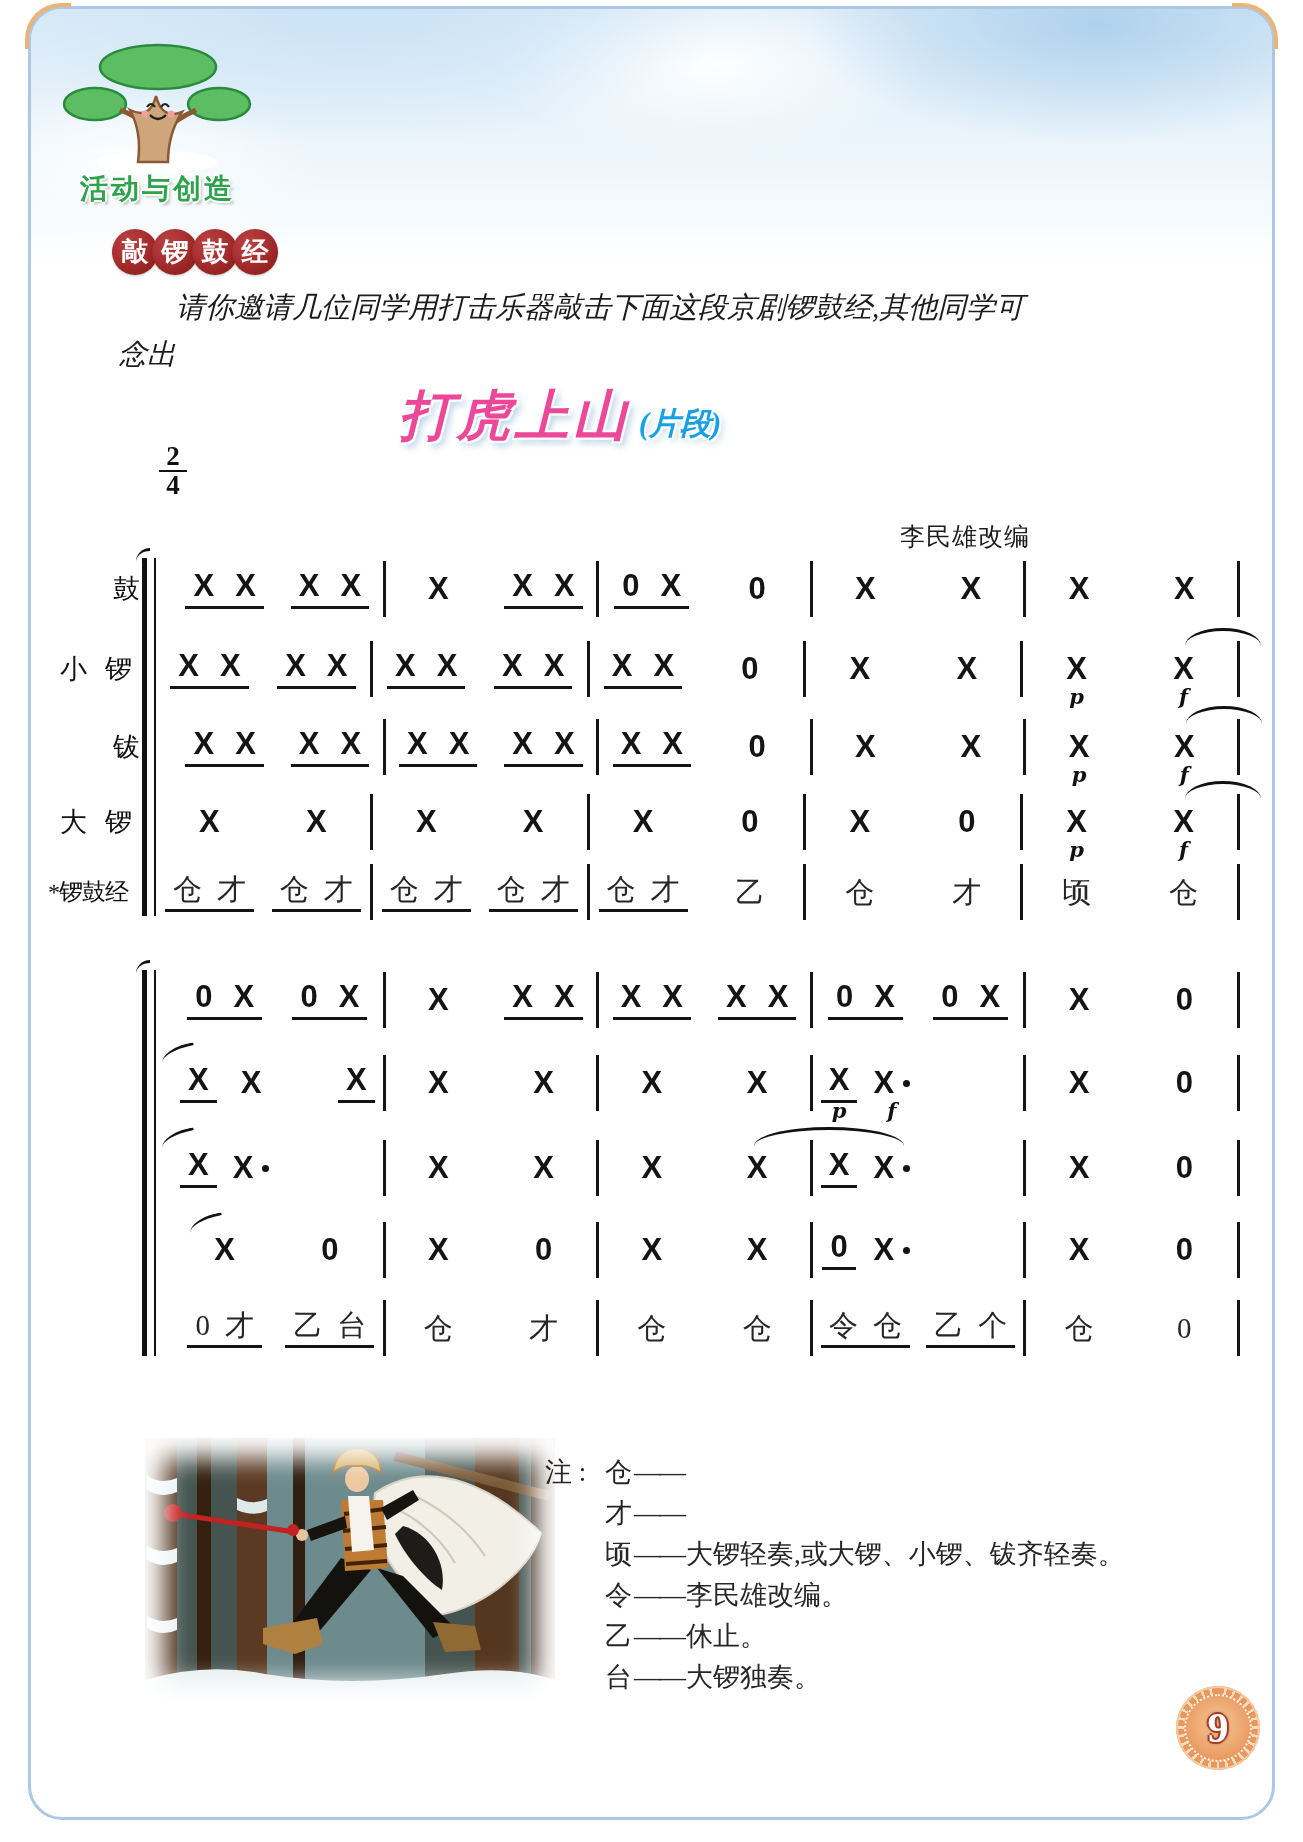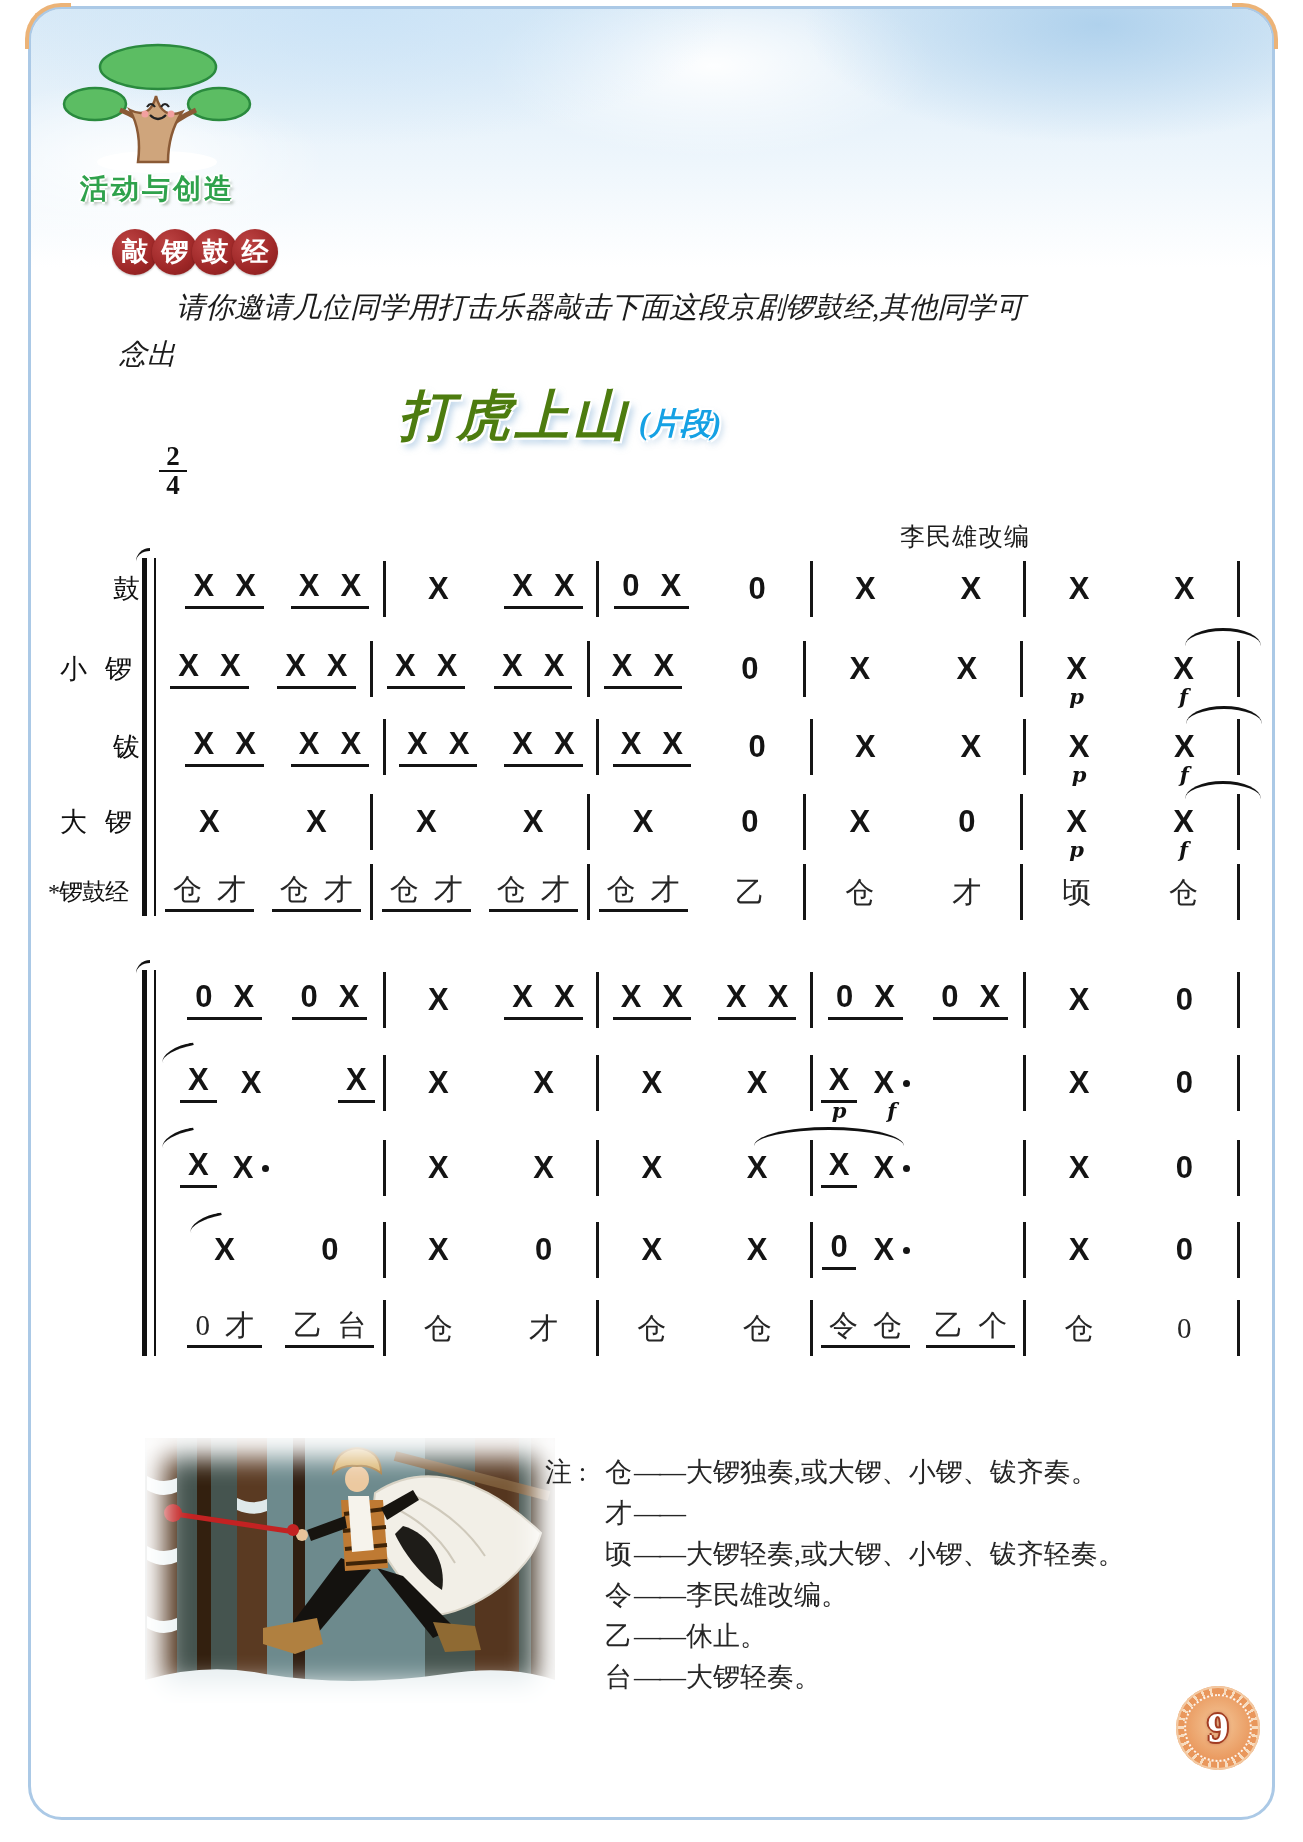--- a/index.html
+++ b/index.html
@@ -24,21 +24,21 @@
     font-weight:bold;font-size:28px;letter-spacing:3px;color:#2fa24c;
     text-shadow:-2px 0 #fff,2px 0 #fff,0 -2px #fff,0 2px #fff,3px 3px 3px rgba(120,140,120,.55);}
   .badge{position:absolute;left:112px;top:229px;display:flex;}
   .badge-c{width:46px;height:46px;border-radius:50%;margin-left:-6px;display:flex;align-items:center;justify-content:center;
     background:radial-gradient(circle at 35% 30%, #bc4343,#9e2727 60%,#801b1b);
     color:#fff;font-size:27px;font-weight:bold;box-shadow:0 1px 2px rgba(0,0,0,.25);}
   .badge-c:first-child{margin-left:0;}
   .intro{position:absolute;left:118px;top:284px;width:920px;font-size:29px;line-height:47px;color:#1c1c1c;}
   .intro .l1{text-indent:2em;font-style:italic;}
   .title-row{position:absolute;left:300px;top:380px;width:520px;text-align:center;white-space:nowrap;}
-  .title{font-size:54px;font-weight:900;font-style:italic;color:#4d7c0f;letter-spacing:4px;
+  .title{font-size:54px;font-weight:900;font-style:italic;color:#ec4899;letter-spacing:4px;
     text-shadow:2px 2px 0 #fff,-2px -2px 0 #fff,2px -2px 0 #fff,-2px 2px 0 #fff,4px 5px 7px rgba(110,160,205,.55);font-family:Liberation Serif, serif;}
   .title-suffix{font-size:31px;font-weight:bold;font-style:italic;color:#15a1e4;margin-left:8px;
     text-shadow:2px 2px 0 #fff,-2px -2px 0 #fff,2px -2px 0 #fff,-2px 2px 0 #fff,3px 4px 6px rgba(110,160,205,.5);}
   .composer{position:absolute;left:900px;top:520px;font-size:25px;color:#1c1c1c;letter-spacing:1px;}
   .timesig{position:absolute;left:159px;top:443px;width:28px;text-align:center;
     font-family:"Liberation Serif",serif;font-weight:bold;font-size:27px;color:#111;line-height:26px;}
   .timesig .ts-num{border-bottom:2.5px solid #111;padding-bottom:1px;}
   
   .score{position:absolute;left:48px;top:548px;width:1192px;}
   .system{position:relative;}
@@ -971,21 +971,20 @@
       <ellipse cx="212" cy="41" rx="12" ry="13" fill="#ecc9a0"></ellipse>
       <path d="M188,35 Q190,12 212,10 Q236,12 236,35 Q224,26 212,28 Q198,26 188,35 Z" fill="#d9b26a" stroke="#a97e42" stroke-width="2"></path>
     </svg>
   </div>
 
   <div id="legend" class="legend">
       <div class="legend-line">
         <span class="legend-prefix">注 :</span>
         <span>仓</span>
         <span class="legend-dash">——</span>
-        <span>大锣独奏,或大锣、小锣、钹齐奏。</span>
       </div>
       <div class="legend-line">
         <span class="legend-prefix"></span>
         <span>才</span>
         <span class="legend-dash">——</span>
       </div>
       <div class="legend-line">
         <span class="legend-prefix"></span>
         <span>顷</span>
         <span class="legend-dash">——</span>
@@ -1000,20 +999,20 @@
       <div class="legend-line">
         <span class="legend-prefix"></span>
         <span>乙</span>
         <span class="legend-dash">——</span>
         <span>休止。</span>
       </div>
       <div class="legend-line">
         <span class="legend-prefix"></span>
         <span>台</span>
         <span class="legend-dash">——</span>
-        <span>大锣轻奏。</span>
+        <span>大锣独奏。</span>
       </div>
     </div>
 
   <div class="medallion">
     <span class="page-num">9</span>
   </div>
 </div>
 
 </body></html>

